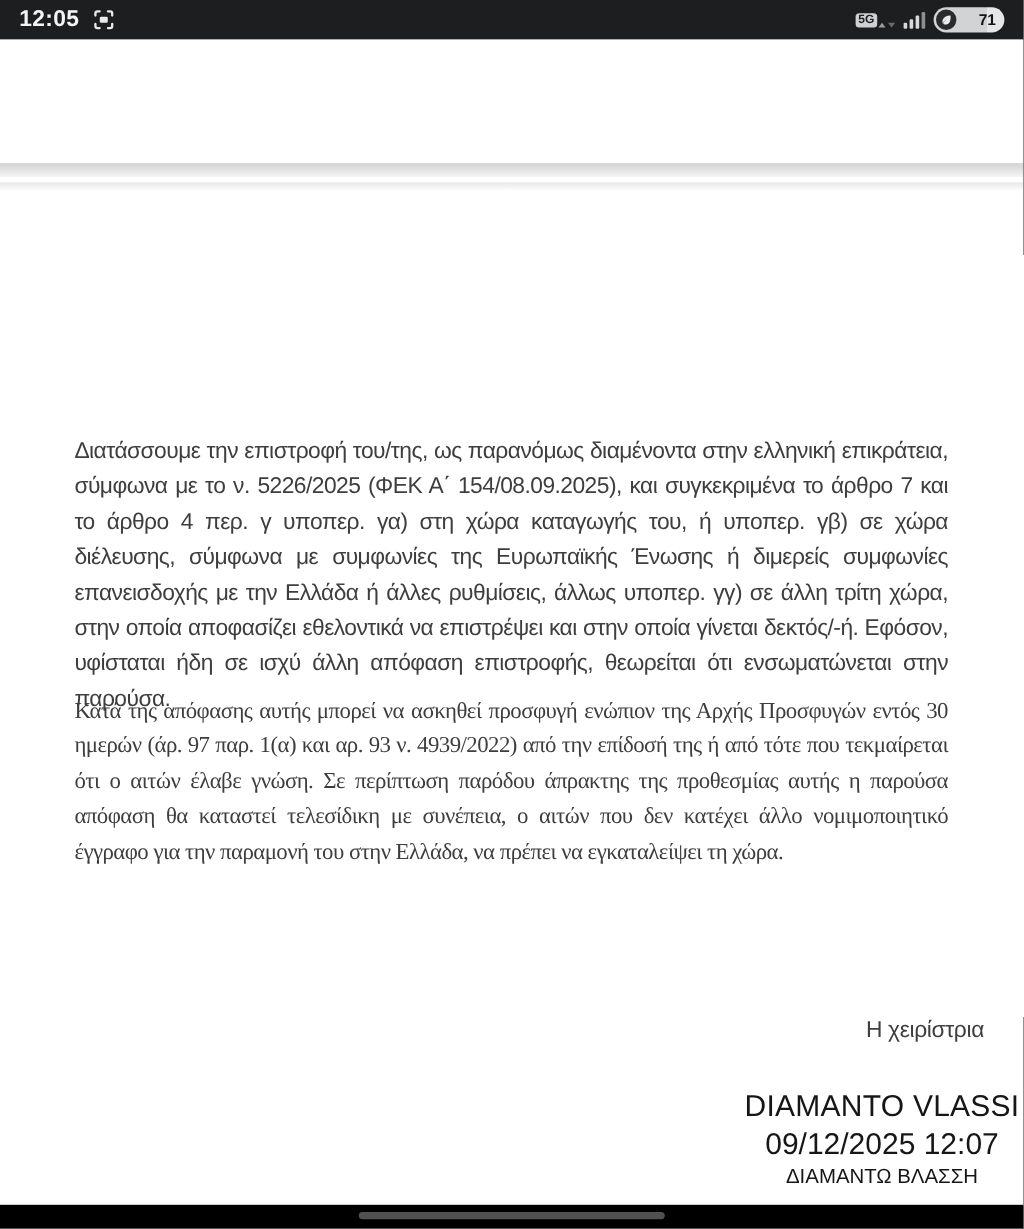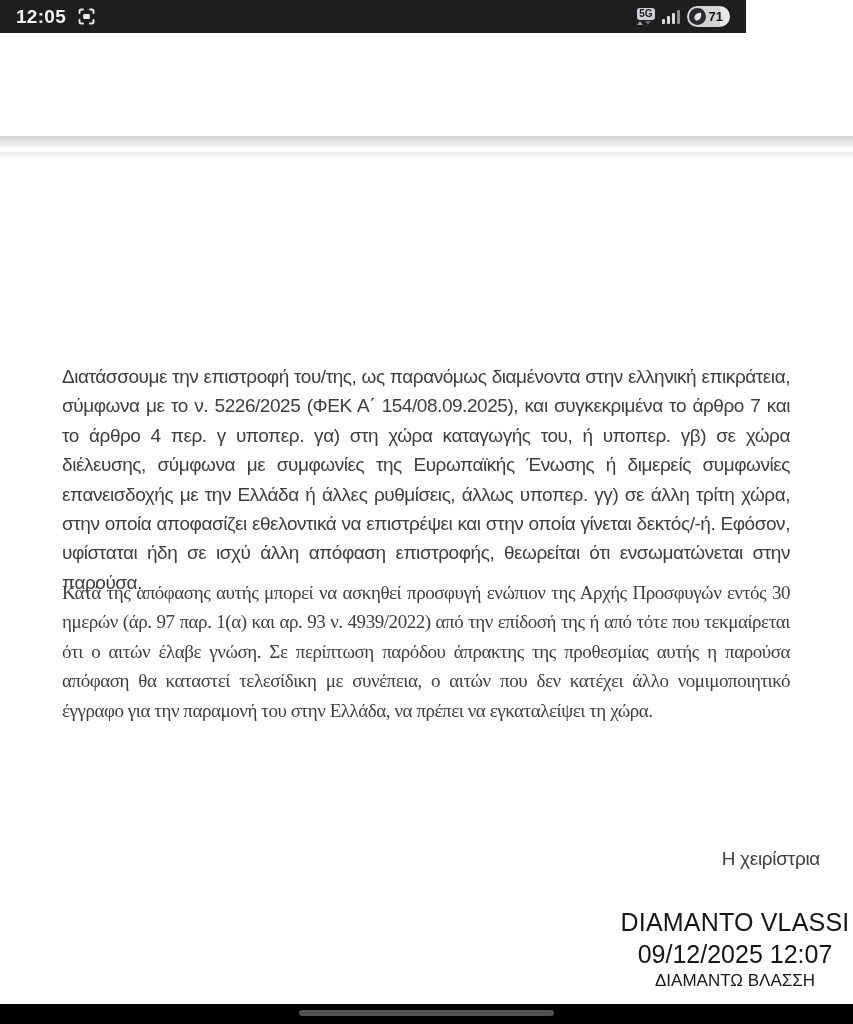--- a/index.html
+++ b/index.html
@@ -6,45 +6,45 @@
   .screen {
     position: relative;
     width: 853px; height: 1024px;
     background: #ffffff;
     overflow: hidden;
     font-family: "Liberation Sans", sans-serif;
   }
 
   
   .status-bar {
-    position: absolute; left: 0; top: 0; width: 746px; height: 33px;
+    position: absolute; left: 0; top: 0; width: 853px; height: 33px;
     background: #1d1e20;
     display: flex; align-items: center; justify-content: space-between;
     box-sizing: border-box; padding: 0 16px;
   }
   .sb-left { display: flex; align-items: center; gap: 10px; }
   .sb-time { color: #f4f4f4; font-size: 19px; font-weight: bold; letter-spacing: 0.3px; }
   .sb-capture { width: 21px; height: 21px; display: block; }
   .sb-right { display: flex; align-items: center; gap: 7px; }
-  .net-wrap { display: flex; flex-direction: column; align-items: flex-start; gap: 1px; }
+  .net-wrap { display: flex; flex-direction: row; align-items: flex-end; gap: 1px; }
   .net-badge {
     background: #cfd0d3; color: #1d1e20; font-size: 10px; font-weight: bold;
     border-radius: 3px; padding: 1px 2px; line-height: 10px;
   }
   .net-arrows { display: flex; gap: 2px; }
   .tri-up { width: 0; height: 0; border-left: 3px solid transparent; border-right: 3px solid transparent; border-bottom: 4px solid #9a9b9e; }
   .tri-down { width: 0; height: 0; border-left: 3px solid transparent; border-right: 3px solid transparent; border-top: 4px solid #6a6b6e; }
   .signal { display: flex; align-items: flex-end; gap: 2px; height: 14px; }
   .signal i { display: block; width: 3px; background: #d8d9db; border-radius: 1px; }
   .signal i:nth-child(1){height:5px;} .signal i:nth-child(2){height:8px;}
   .signal i:nth-child(3){height:11px;} .signal i:nth-child(4){height:14px; background:#8d8e91;}
   .battery {
     display: flex; align-items: center; height: 21px; border-radius: 11px;
     background: linear-gradient(to right, #d2d3d5 0%, #d2d3d5 76%, #e6e7e9 76%, #e6e7e9 100%);
-    padding: 0 7px 0 2px; gap: 3px;
+    padding: 0 7px 0 2px; gap: 19px;
   }
   .battery-circle {
     width: 17px; height: 17px; border-radius: 50%; background: #2a2b2e;
     display: flex; align-items: center; justify-content: center;
   }
   .battery-pct { color: #141517; font-size: 13px; font-weight: bold; }
 
   
   .page-prev { position: absolute; left: 0; top: 33px; width: 853px; height: 103px; background: #fff; }
   .sep-a { position: absolute; left: 0; top: 136px; width: 853px; height: 12px;

